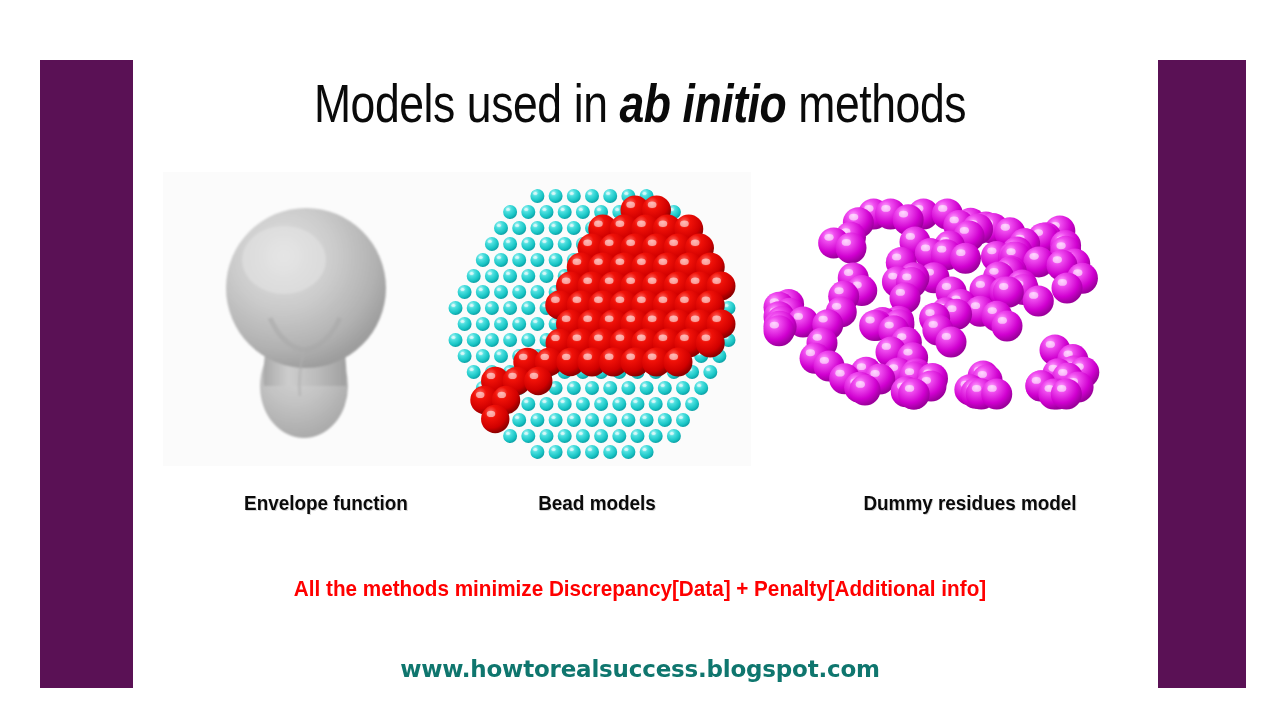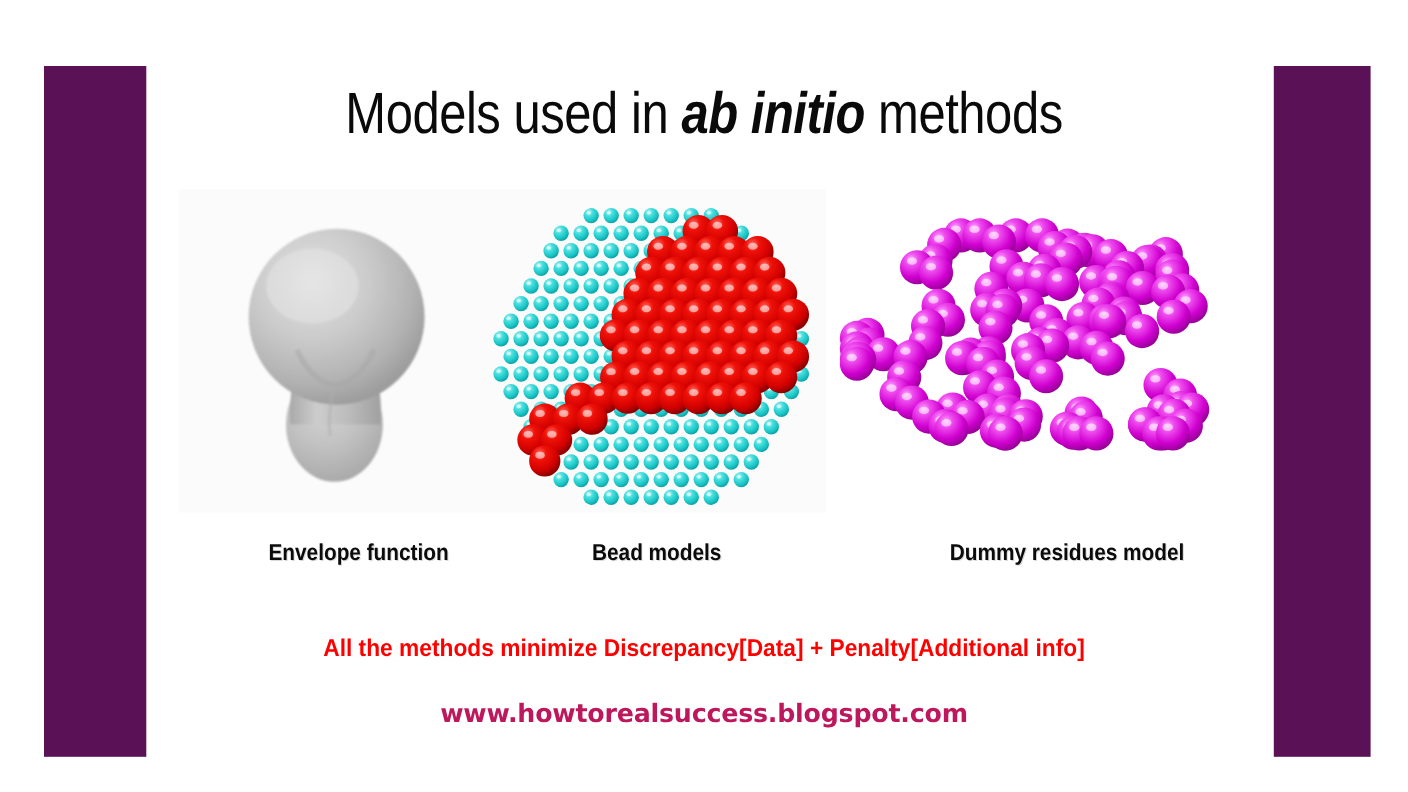--- a/index.html
+++ b/index.html
@@ -98,28 +98,28 @@
     font-weight: 700;
     color: #FF0000;
     white-space: nowrap;
     transform: scaleX(0.94);
     transform-origin: center top;
   }
 
   
   #footer-url {
     position: absolute;
-    top: 636px;
+    top: 656px;
     left: 0;
     width: 1280px;
     text-align: center;
     font-family: "DejaVu Sans", sans-serif;
     font-size: 23px;
     font-weight: 700;
-    color: #be185d;
+    color: #0f766e;
     letter-spacing: -0.2px;
     white-space: nowrap;
   }
 </style>
 </head>
 <body>
 
 <div id="slide">
 
   <div class="side-bar left"></div>

